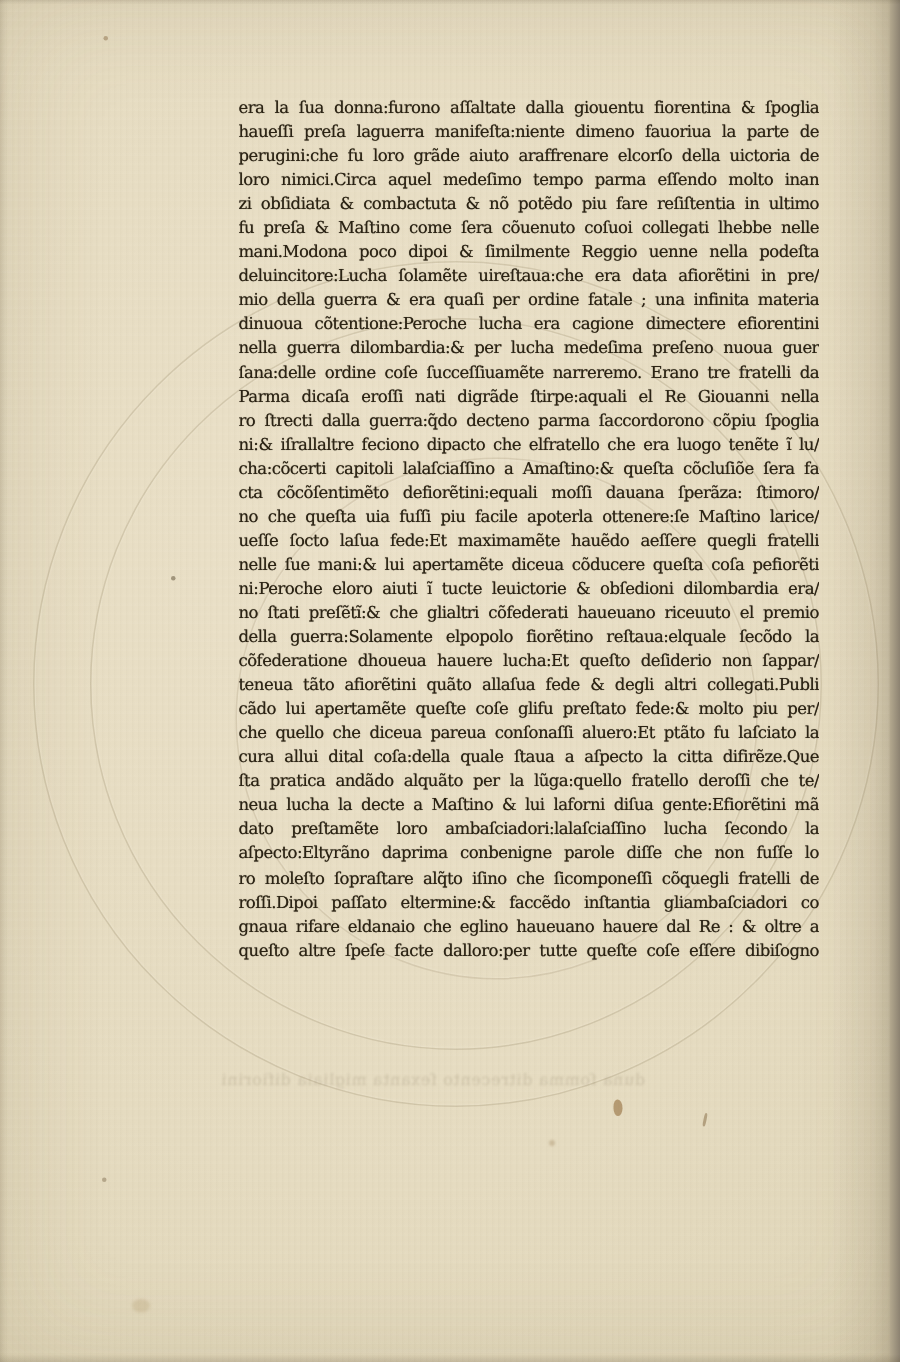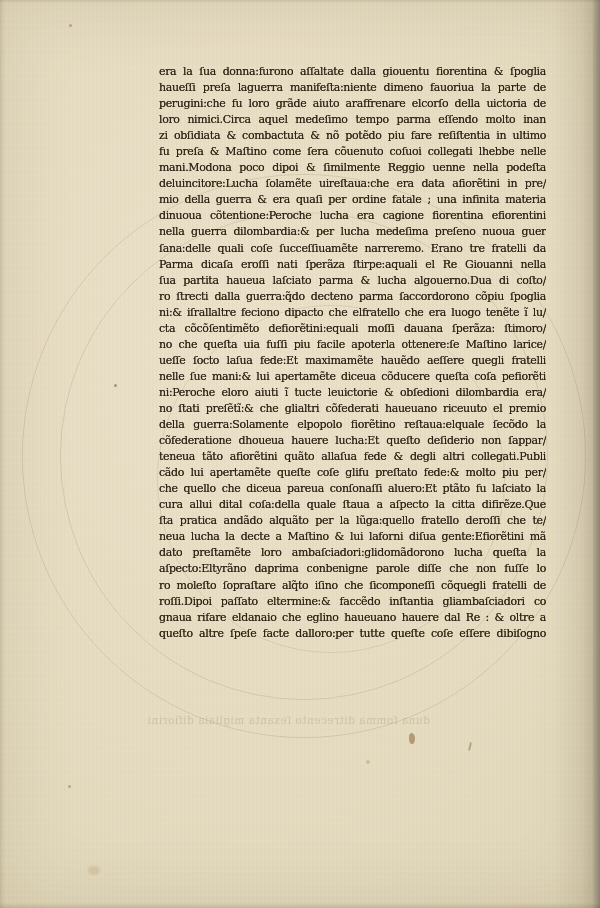--- a/index.html
+++ b/index.html
@@ -124,42 +124,42 @@
   <div class="text-block">
       <div class="text-line">era la ſua donna:furono aſſaltate dalla giouentu fiorentina &amp; ſpoglia</div>
       <div class="text-line">haueſſi preſa laguerra manifeſta:niente dimeno fauoriua la parte de</div>
       <div class="text-line">perugini:che fu loro grãde aiuto araffrenare elcorſo della uictoria de</div>
       <div class="text-line">loro nimici.Circa aquel medeſimo tempo parma eſſendo molto inan</div>
       <div class="text-line">zi obſidiata &amp; combactuta &amp; nõ potẽdo piu fare reſiſtentia in ultimo</div>
       <div class="text-line">fu preſa &amp; Maſtino come ſera cõuenuto coſuoi collegati lhebbe nelle</div>
       <div class="text-line">mani.Modona poco dipoi &amp; ſimilmente Reggio uenne nella podeſta</div>
       <div class="text-line">deluincitore:Lucha ſolamẽte uireſtaua:che era data afiorẽtini in pre/</div>
       <div class="text-line">mio della guerra &amp; era quaſi per ordine fatale ; una infinita materia</div>
-      <div class="text-line">dinuoua cõtentione:Peroche lucha era cagione fiorentina efiorentini</div>
+      <div class="text-line">dinuoua cõtentione:Peroche lucha era cagione dimectere efiorentini</div>
       <div class="text-line">nella guerra dilombardia:&amp; per lucha medeſima preſeno nuoua guer</div>
-      <div class="text-line">ſana:delle quali coſe ſucceſſiuamẽte narreremo. Erano tre fratelli da</div>
-      <div class="text-line">Parma dicaſa eroſſi nati ſperãza ſtirpe:aquali el Re Giouanni nella</div>
-      <div class="text-line">ſua partita haueua laſciato parma &amp; lucha algouerno.Dua di coſto/</div>
+      <div class="text-line">ſana:delle ordine coſe ſucceſſiuamẽte narreremo. Erano tre fratelli da</div>
+      <div class="text-line">Parma dicaſa eroſſi nati digrãde ſtirpe:aquali el Re Giouanni nella</div>
       <div class="text-line">ro ſtrecti dalla guerra:q̃do decteno parma ſaccordorono cõpiu ſpoglia</div>
       <div class="text-line">ni:&amp; iſrallaltre feciono dipacto che elfratello che era luogo tenẽte ĩ lu/</div>
+      <div class="text-line">cha:cõcerti capitoli lalaſciaſſino a Amaſtino:&amp; queſta cõcluſiõe ſera fa</div>
       <div class="text-line">cta cõcõſentimẽto defiorẽtini:equali moſſi dauana ſperãza: ſtimoro/</div>
       <div class="text-line">no che queſta uia fuſſi piu facile apoterla ottenere:ſe Maſtino larice/</div>
       <div class="text-line">ueſſe ſocto laſua fede:Et maximamẽte hauẽdo aeſſere quegli fratelli</div>
       <div class="text-line">nelle ſue mani:&amp; lui apertamẽte diceua cõducere queſta coſa pefiorẽti</div>
       <div class="text-line">ni:Peroche eloro aiuti ĩ tucte leuictorie &amp; obſedioni dilombardia era/</div>
       <div class="text-line">no ſtati preſẽtĩ:&amp; che glialtri cõfederati haueuano riceuuto el premio</div>
       <div class="text-line">della guerra:Solamente elpopolo fiorẽtino reſtaua:elquale ſecõdo la</div>
       <div class="text-line">cõfederatione dhoueua hauere lucha:Et queſto deſiderio non ſappar/</div>
       <div class="text-line">teneua tãto afiorẽtini quãto allaſua fede &amp; degli altri collegati.Publi</div>
       <div class="text-line">cãdo lui apertamẽte queſte coſe glifu preſtato fede:&amp; molto piu per/</div>
       <div class="text-line">che quello che diceua pareua conſonaſſi aluero:Et ptãto fu laſciato la</div>
       <div class="text-line">cura allui dital coſa:della quale ſtaua a aſpecto la citta difirẽze.Que</div>
       <div class="text-line">ſta pratica andãdo alquãto per la lũga:quello fratello deroſſi che te/</div>
       <div class="text-line">neua lucha la decte a Maſtino &amp; lui laforni diſua gente:Efiorẽtini mã</div>
-      <div class="text-line">dato preſtamẽte loro ambaſciadori:glidomãdorono lucha queſta la</div>
+      <div class="text-line">dato preſtamẽte loro ambaſciadori:lalaſciaſſino lucha ſecondo la</div>
       <div class="text-line">aſpecto:Eltyrãno daprima conbenigne parole diſſe che non fuſſe lo</div>
       <div class="text-line">ro moleſto ſopraſtare alq̃to iſino che ſicomponeſſi cõquegli fratelli de</div>
       <div class="text-line">roſſi.Dipoi paſſato eltermine:&amp; faccẽdo inſtantia gliambaſciadori co</div>
       <div class="text-line">gnaua rifare eldanaio che eglino haueuano hauere dal Re : &amp; oltre a</div>
       <div class="text-line">queſto altre ſpeſe facte dalloro:per tutte queſte coſe eſſere dibiſogno</div>
     </div>
 
   <div class="stain stain-a"></div>
   <div class="stain stain-b"></div>
   <div class="stain stain-c"></div>

